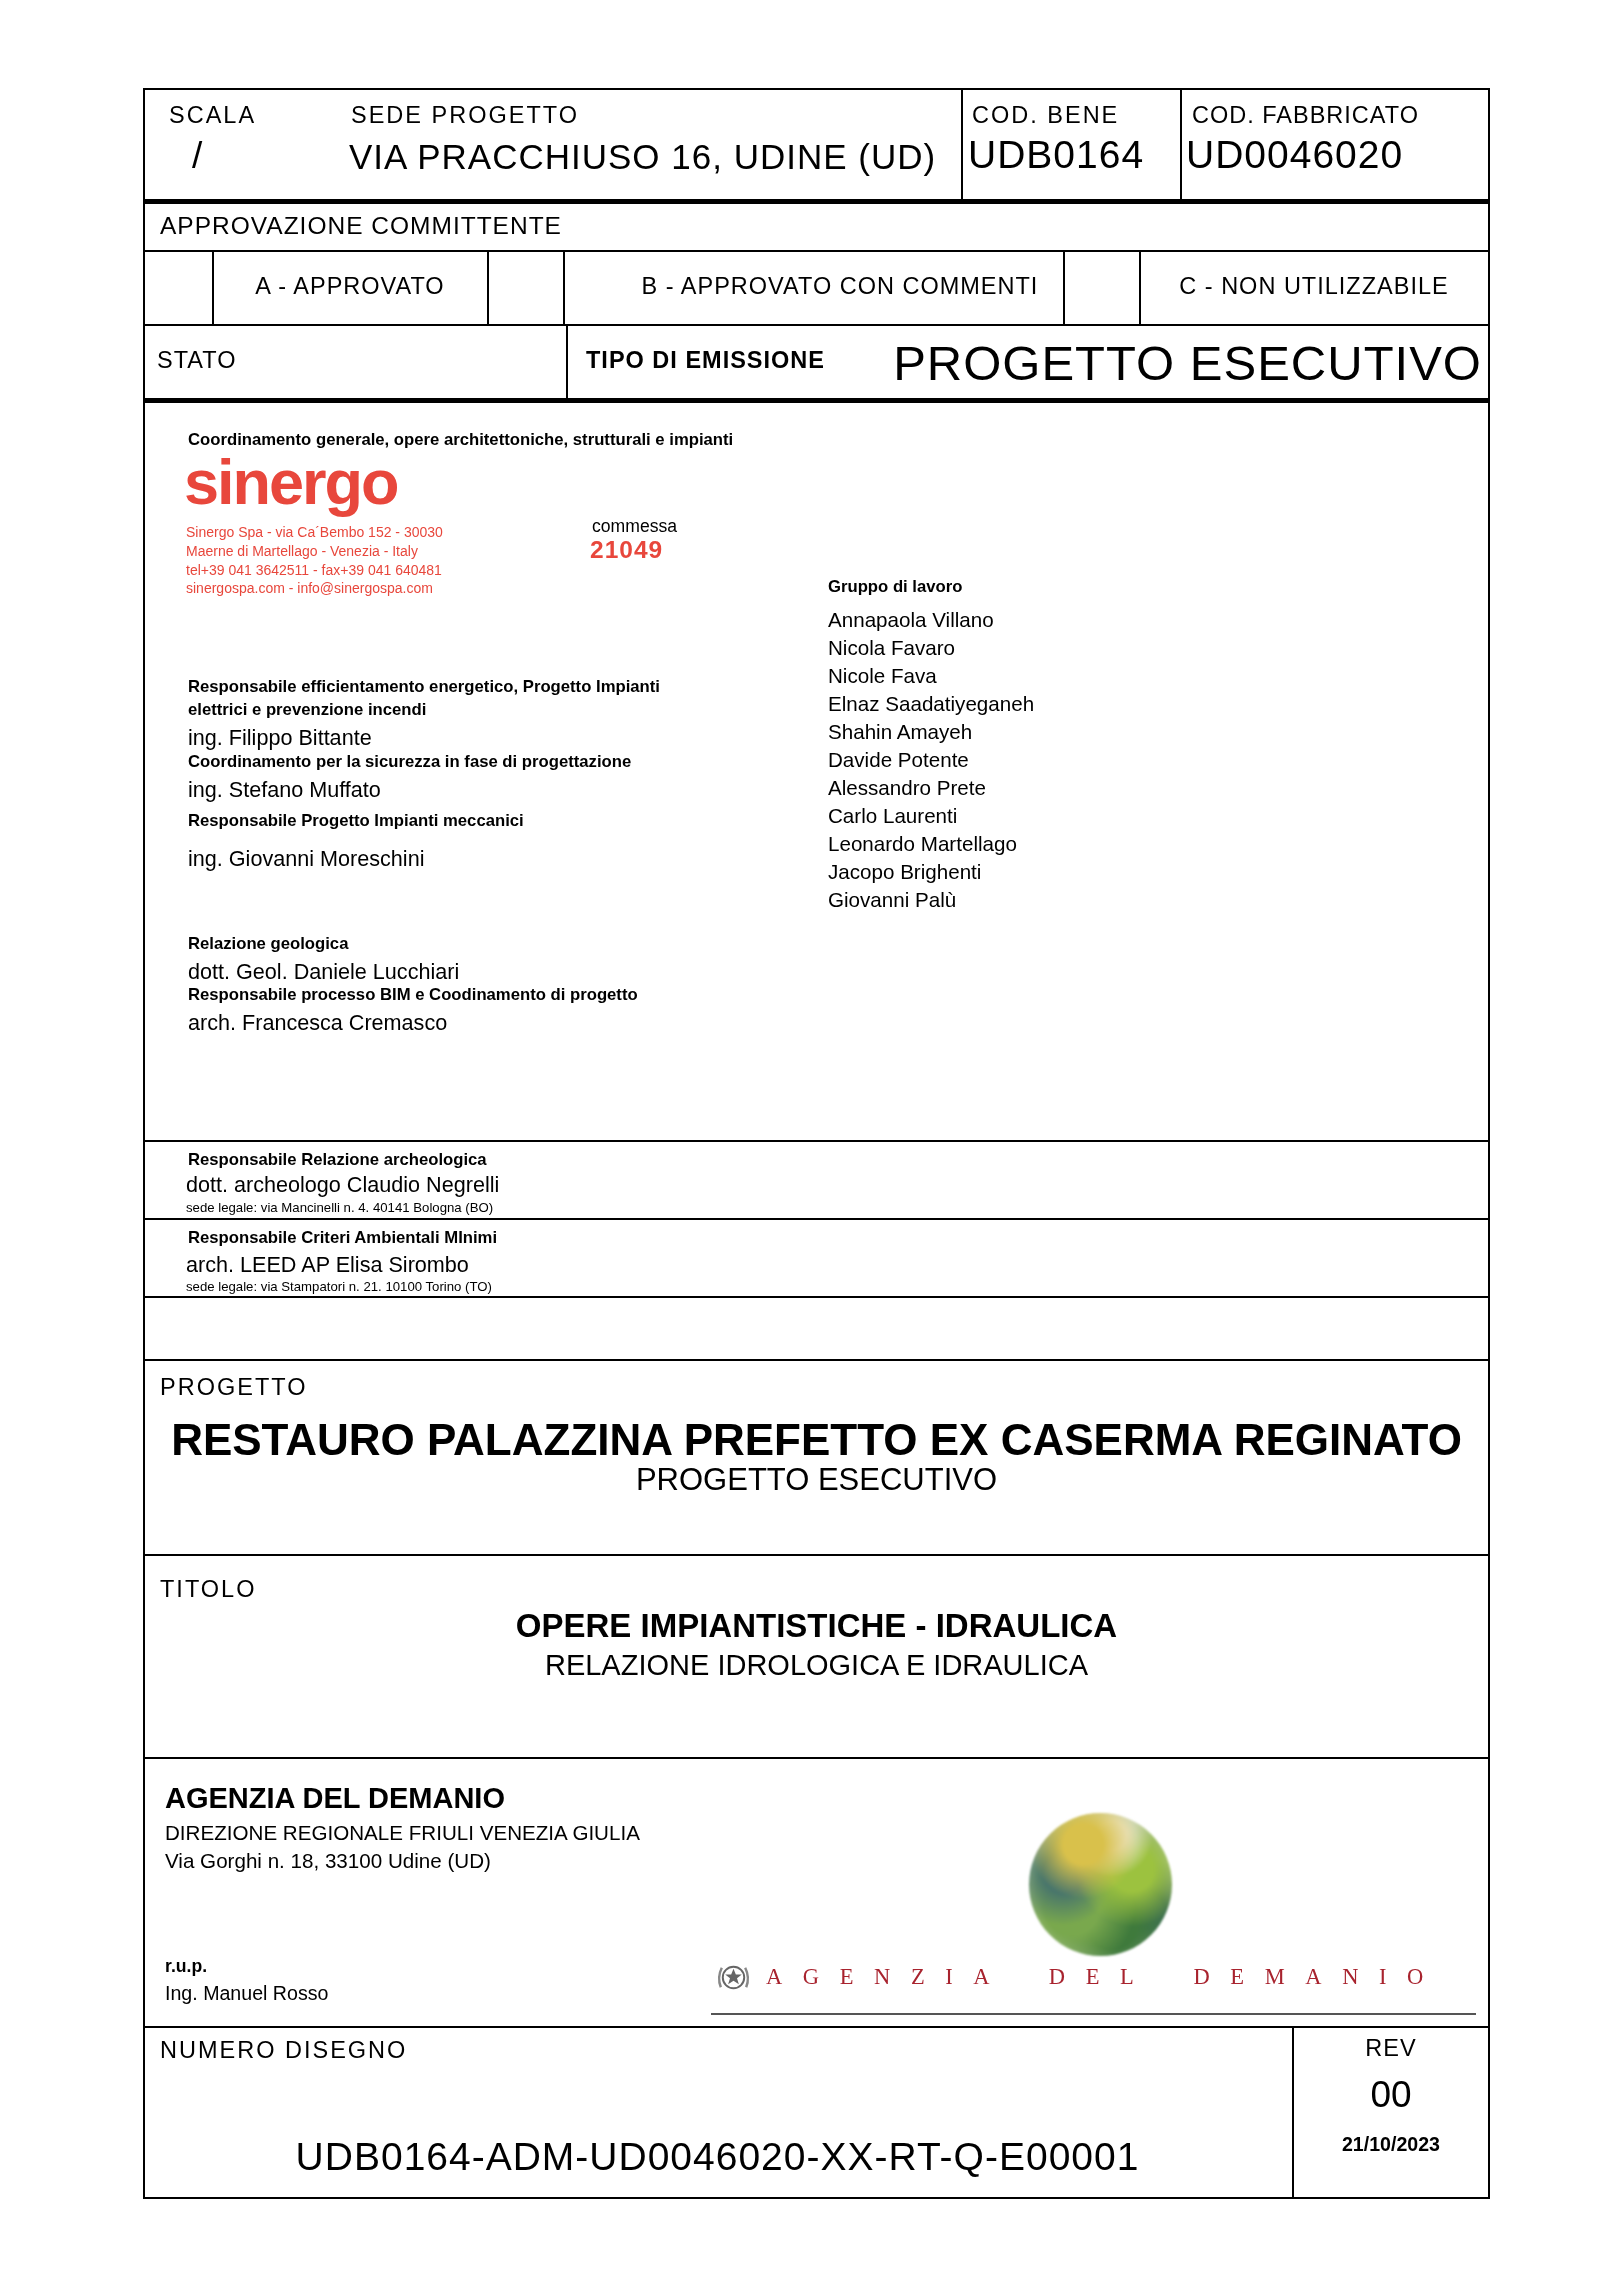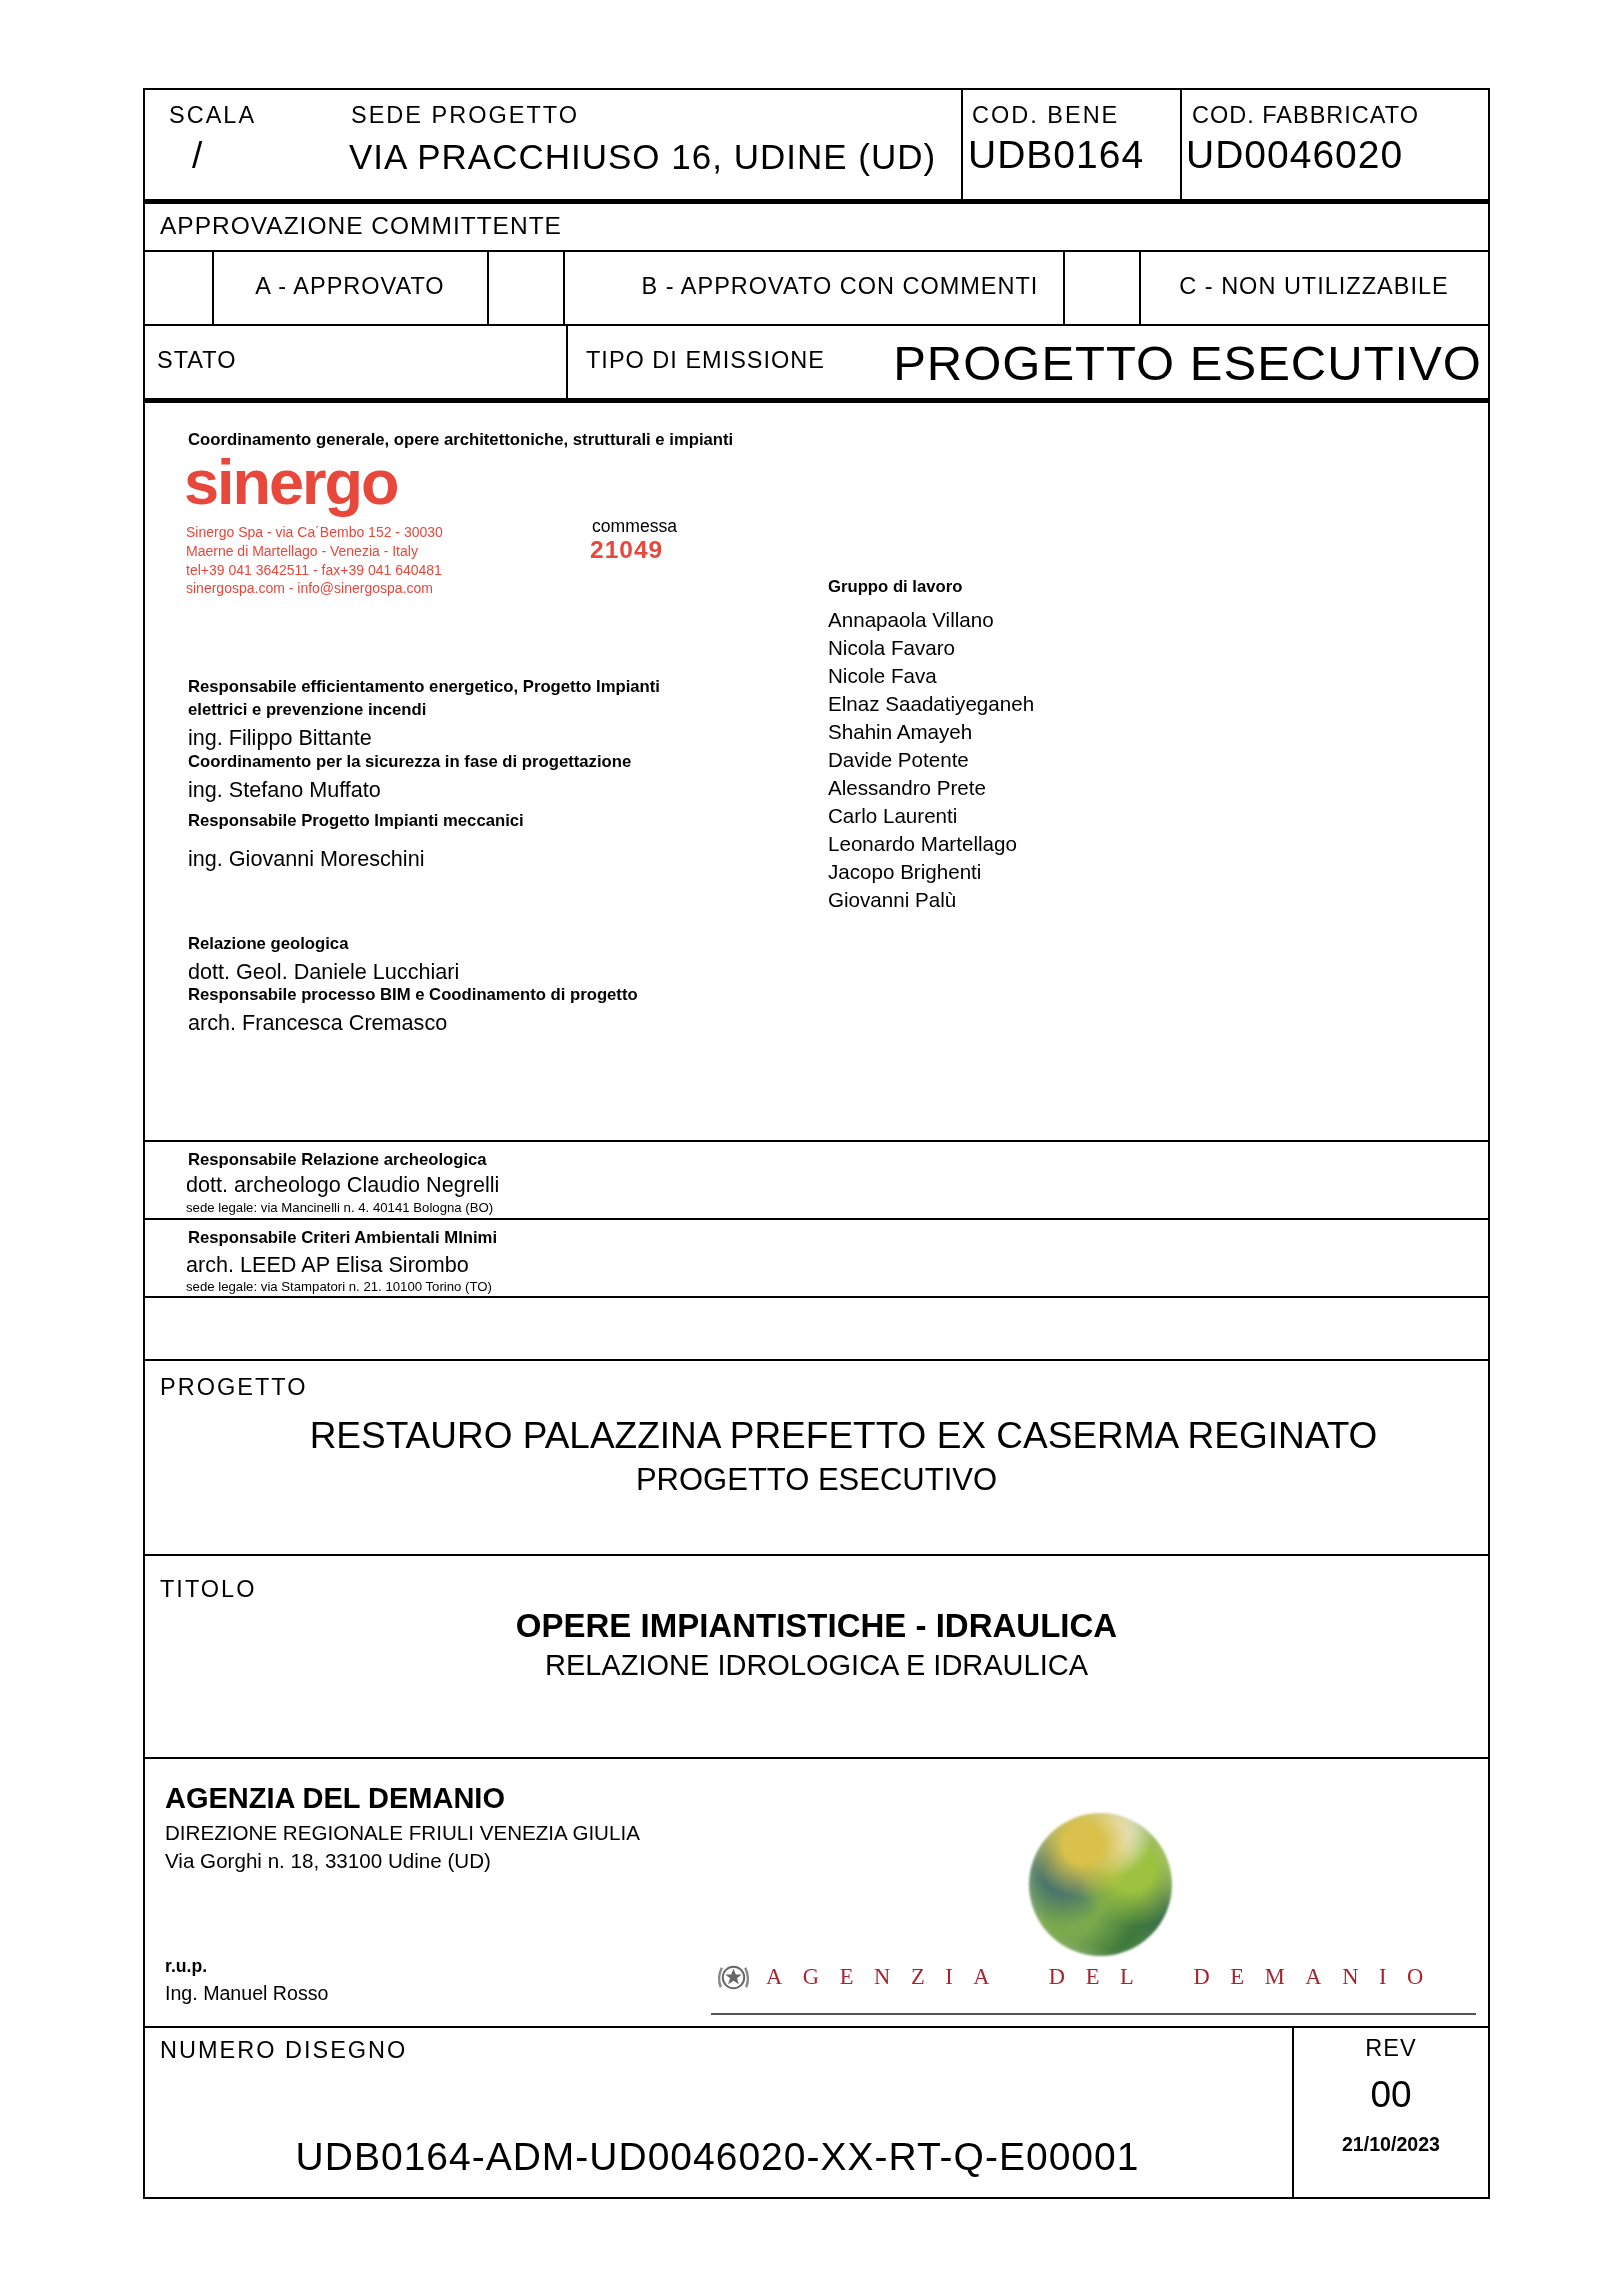--- a/index.html
+++ b/index.html
@@ -78,21 +78,21 @@
   <div class="abs" style="left:160px;top:212px;font-size:24.5px;letter-spacing:1px;">APPROVAZIONE COMMITTENTE</div>
 
   <div class="abs" style="left:145px;top:252px;width:65px;height:73px;"></div>
   <div class="abs chk-label" style="left:214px;top:273px;width:272px;">A - APPROVATO</div>
   <div class="abs" style="left:489px;top:252px;width:72px;height:73px;"></div>
   <div class="abs chk-label" style="left:565px;top:273px;width:550px;">B - APPROVATO CON COMMENTI</div>
   <div class="abs" style="left:1065px;top:252px;width:72px;height:73px;"></div>
   <div class="abs chk-label" style="left:1141px;top:273px;width:346px;">C - NON UTILIZZABILE</div>
 
   <div class="abs lbl" style="left:157px;top:347px;letter-spacing:1px;">STATO</div>
-  <div class="abs lbl" style="left:586px;top:347px;letter-spacing:1px;">TIPO DI EMISSIONE</div>
+  <div class="abs lbl" style="left:586px;top:347px;letter-spacing:1px;font-weight:bold;">TIPO DI EMISSIONE</div>
   <div class="abs bigright" style="left:882px;top:335px;width:600px;">PROGETTO ESECUTIVO</div>
 
   <div class="abs boldsmall" style="left:188px;top:429px;">Coordinamento generale, opere architettoniche, strutturali e impianti</div>
   <div class="abs sinergo-logo" style="left:184px;top:453px;">sinergo</div>
   <div class="abs addr" style="left:186px;top:523px;">Sinergo Spa - via Ca´Bembo 152 - 30030</div>
   <div class="abs addr" style="left:186px;top:542px;">Maerne di Martellago - Venezia - Italy</div>
   <div class="abs addr" style="left:186px;top:561px;">tel+39 041 3642511 - fax+39 041 640481</div>
   <div class="abs addr" style="left:186px;top:579px;">sinergospa.com - info@sinergospa.com</div>
   <div class="abs" style="left:592px;top:516px;font-size:17.6px;">commessa</div>
   <div class="abs red" style="left:590px;top:536px;font-size:24.5px;font-weight:bold;letter-spacing:1px;">21049</div>
@@ -135,21 +135,21 @@
 
   <div class="abs boldsmall" style="left:188px;top:1149px;">Responsabile Relazione archeologica</div>
   <div class="abs name" style="left:186px;top:1172px;">dott. archeologo Claudio Negrelli</div>
   <div class="abs sede" style="left:186px;top:1200px;">sede legale: via Mancinelli n. 4. 40141 Bologna (BO)</div>
 
   <div class="abs boldsmall" style="left:188px;top:1227px;">Responsabile Criteri Ambientali MInimi</div>
   <div class="abs name" style="left:186px;top:1252px;">arch. LEED AP Elisa Sirombo</div>
   <div class="abs sede" style="left:186px;top:1279px;">sede legale: via Stampatori n. 21. 10100 Torino (TO)</div>
 
   <div class="abs lbl" style="left:160px;top:1374px;">PROGETTO</div>
-  <div class="abs ctr" style="top:1415px;font-size:37px;font-weight:normal;padding-left:27px;">RESTAURO PALAZZINA PREFETTO EX CASERMA REGINATO</div>
+  <div class="abs ctr" style="top:1415px;font-size:44px;font-weight:bold;">RESTAURO PALAZZINA PREFETTO EX CASERMA REGINATO</div>
   <div class="abs ctr" style="top:1462px;font-size:31px;">PROGETTO ESECUTIVO</div>
 
   <div class="abs lbl" style="left:160px;top:1576px;">TITOLO</div>
   <div class="abs ctr" style="top:1607px;font-size:33px;font-weight:bold;">OPERE IMPIANTISTICHE - IDRAULICA</div>
   <div class="abs ctr" style="top:1649px;font-size:29px;">RELAZIONE IDROLOGICA E IDRAULICA</div>
 
   <div class="abs" style="left:165px;top:1782px;font-size:29px;font-weight:bold;">AGENZIA DEL DEMANIO</div>
   <div class="abs" style="left:165px;top:1821px;font-size:20.6px;">DIREZIONE REGIONALE FRIULI VENEZIA GIULIA</div>
   <div class="abs" style="left:165px;top:1849px;font-size:20.6px;">Via Gorghi n. 18, 33100 Udine (UD)</div>
   <div class="abs" style="left:165px;top:1956px;font-size:17.6px;font-weight:bold;">r.u.p.</div>

